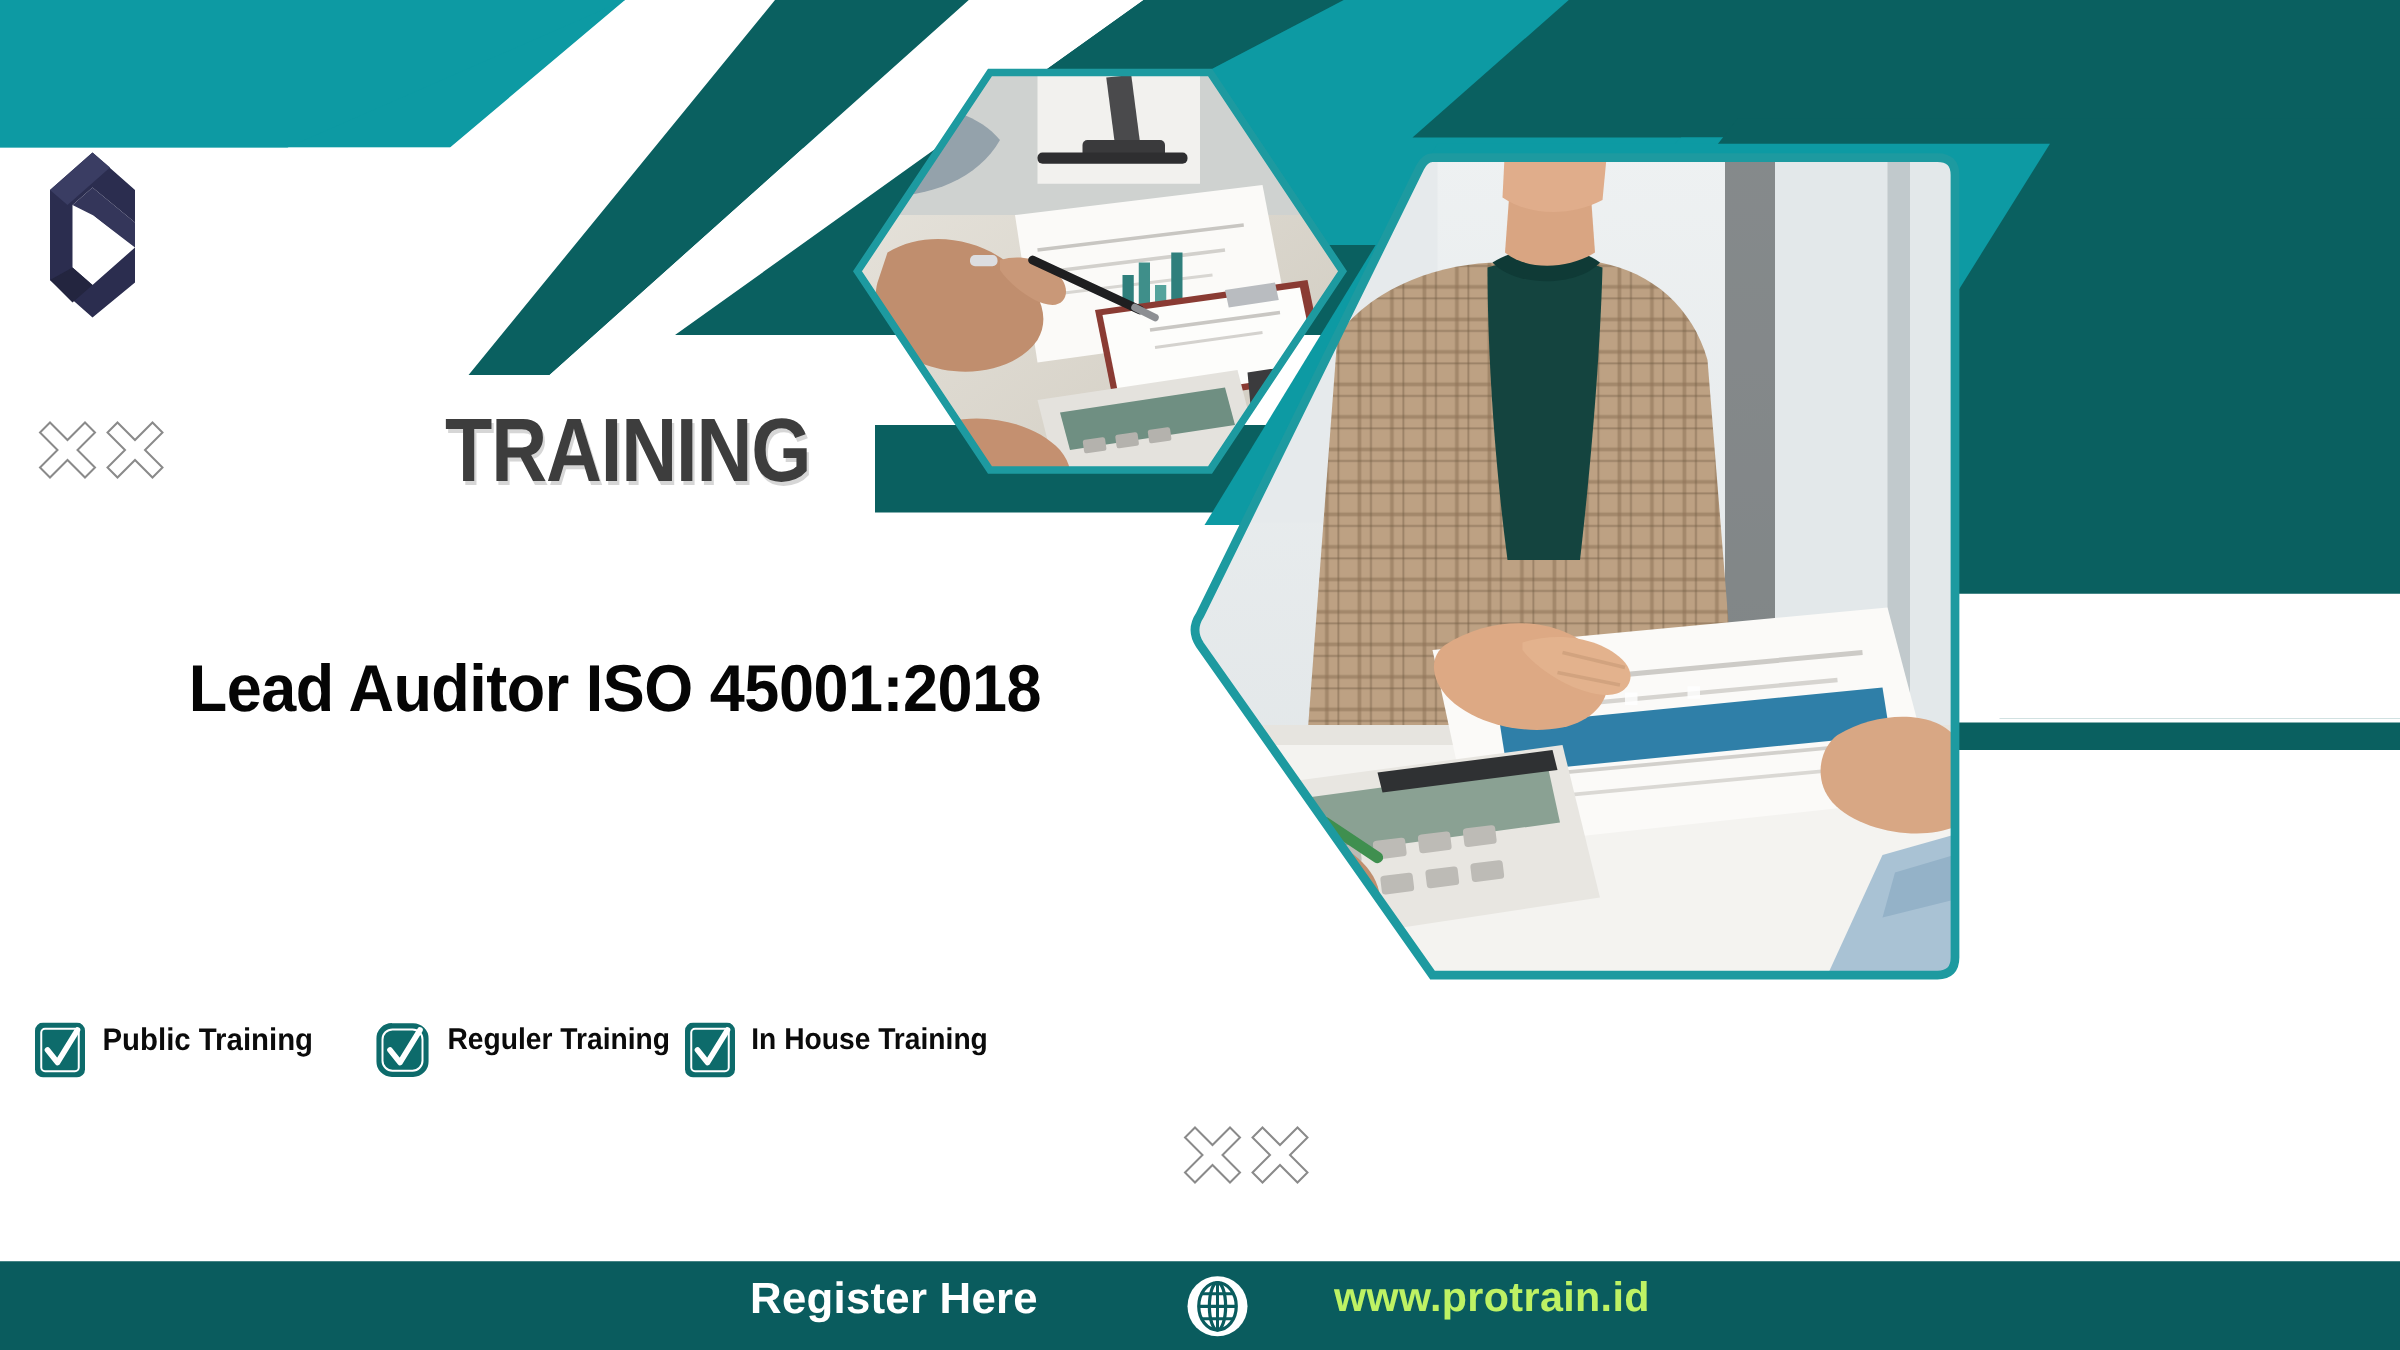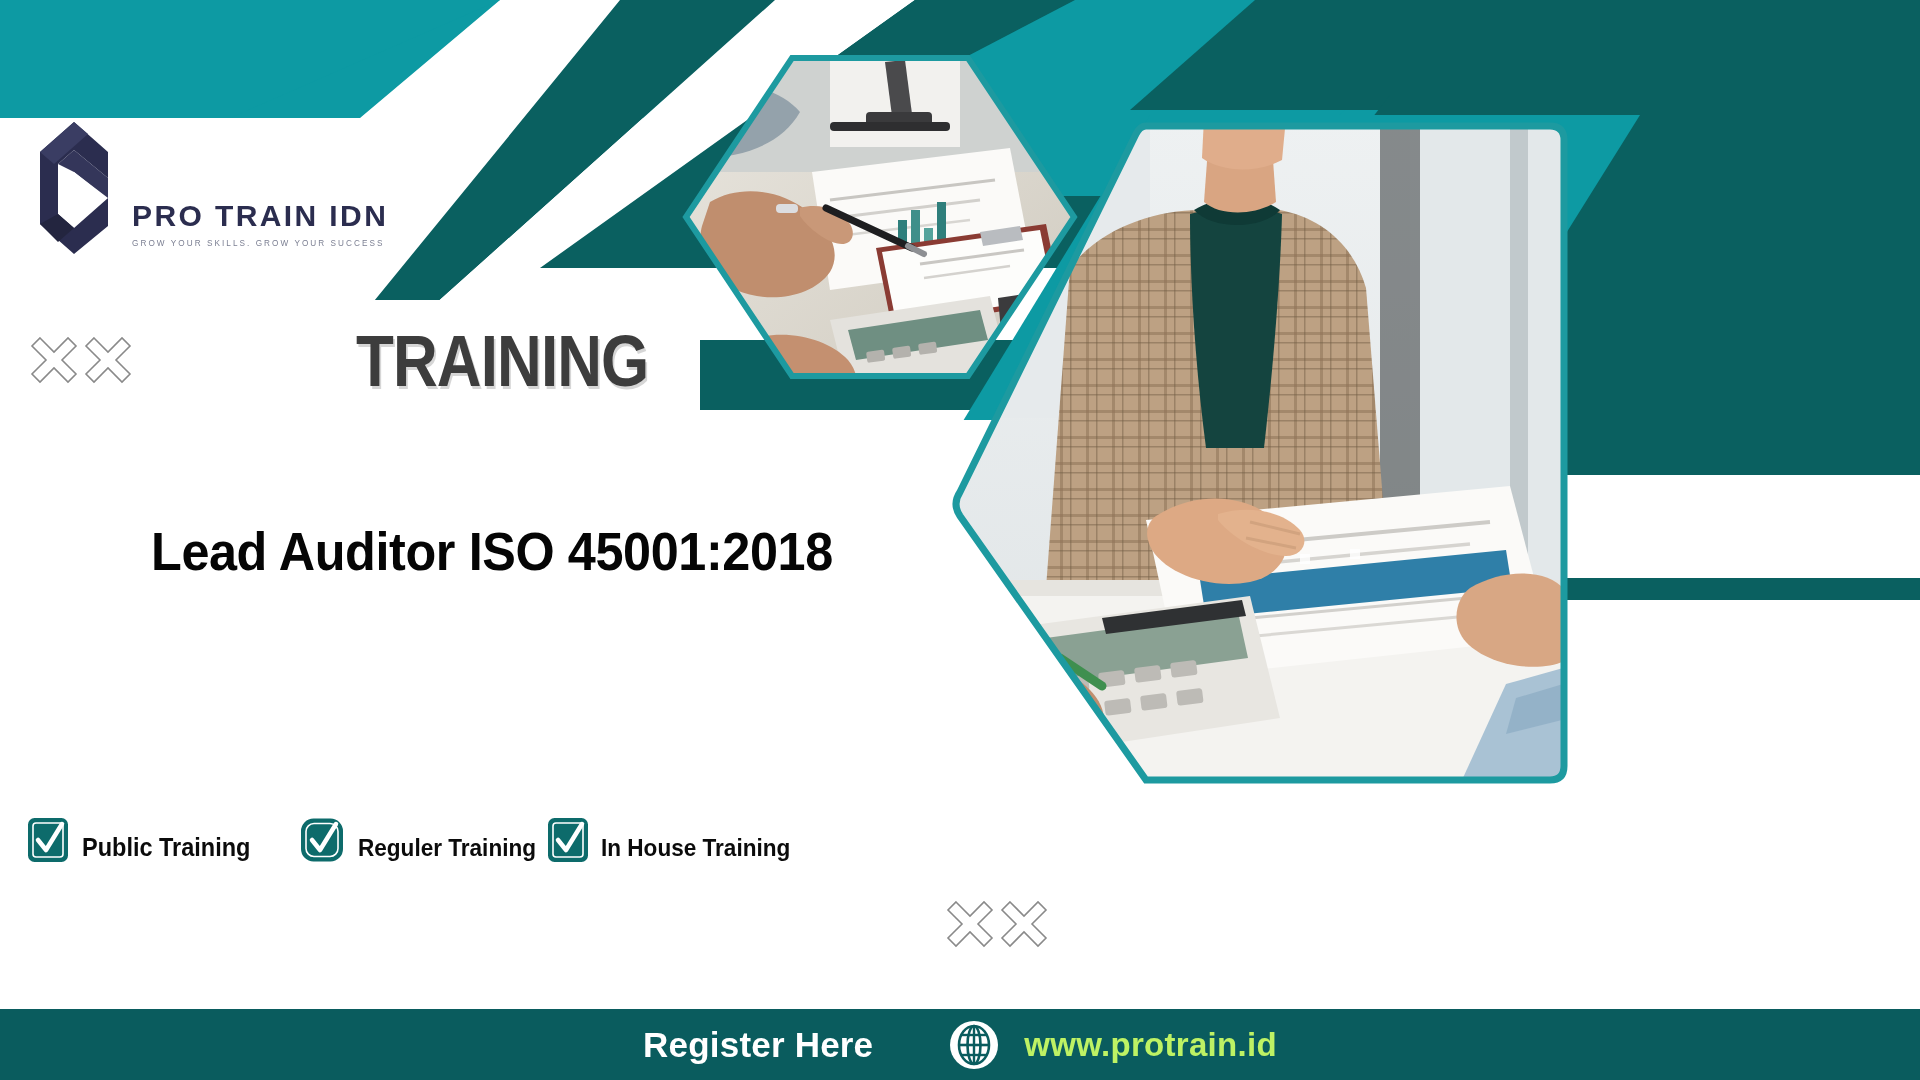--- a/index.html
+++ b/index.html
@@ -46,38 +46,38 @@
   .heading-course {
     position:absolute; left:151px; top:525px;
     font-size:53px; font-weight:700; letter-spacing:-0.4px;
     color:#050505; line-height:1;
     transform:scaleX(0.95); transform-origin:left center;
     white-space:nowrap;
   }
 
   
   .check-row { position:absolute; left:28px; top:818px; display:flex; align-items:center; }
-  .check-item { display:flex; align-items:flex-end; }
+  .check-item { display:flex; align-items:flex-start; }
   .check-item .cb { flex:none; }
   .check-label {
     font-size:25px; font-weight:700; color:#0b0b0b;
     white-space:nowrap; transform:scaleX(0.94); transform-origin:left center;
   }
   .ci-1 { margin-right:40px; }
   .ci-1 .check-label { margin-left:14px; }
   .ci-2 { margin-right:36px; }
   .ci-2 .check-label { margin-left:13px; font-size:24px; }
   .ci-3 .check-label { margin-left:15px; font-size:24px; }
 
   
   .footer {
     position:absolute; left:0; bottom:0; width:1920px; height:71px;
     background:#0a5c5e; display:flex; align-items:center; justify-content:center; gap:0;
   }
-  .footer-inner { display:flex; align-items:center; }
+  .footer-inner { display:flex; align-items:flex-start;gap:43px; }
   .footer-register {
     font-size:35px; font-weight:700; color:#ffffff; letter-spacing:0.2px;
     white-space:nowrap;
   }
   .globe-wrap { margin-left:75px; margin-right:24px; display:flex; align-items:center; }
   .footer-url {
     font-size:33px; font-weight:700; color:#bef264; letter-spacing:0.3px;
     white-space:nowrap;
   }
 
@@ -318,24 +318,20 @@
   </svg>
 
   <div class="logo-block">
     <svg class="logo-mark" viewBox="0 0 88 140">
       <path d="M10,34 L44,4 L78,34 L78,60 L44,32 L28,46 L28,96 L44,110 L78,80 L78,108 L44,136 L10,106 Z" fill="#2b2d4f"></path>
       <path d="M10,34 L44,4 L58,16 L24,46 Z" fill="#3a3d63"></path>
       <path d="M28,46 L44,32 L78,60 L78,80 L44,54 Z" fill="#34365a"></path>
       <path d="M44,54 L74,78 L44,102 Z" fill="#ffffff"></path>
       <path d="M10,106 L28,96 L44,110 L28,124 Z" fill="#23253f"></path>
     </svg>
-    <div class="logo-text-wrap">
-      <div class="logo-name">PRO TRAIN IDN</div>
-      <div class="logo-tag">GROW YOUR SKILLS. GROW YOUR SUCCESS</div>
-    </div>
   </div>
 
   <div class="x-cluster top-left">
     <svg width="52" height="52" viewBox="0 0 52 52">
       <path d="M12,4 L26,18 L40,4 L48,12 L34,26 L48,40 L40,48 L26,34 L12,48 L4,40 L18,26 L4,12 Z" fill="none" stroke="#8a8a8a" stroke-width="1.6"></path>
     </svg>
     <svg width="52" height="52" viewBox="0 0 52 52">
       <path d="M12,4 L26,18 L40,4 L48,12 L34,26 L48,40 L40,48 L26,34 L12,48 L4,40 L18,26 L4,12 Z" fill="none" stroke="#8a8a8a" stroke-width="1.6"></path>
     </svg>
   </div>

